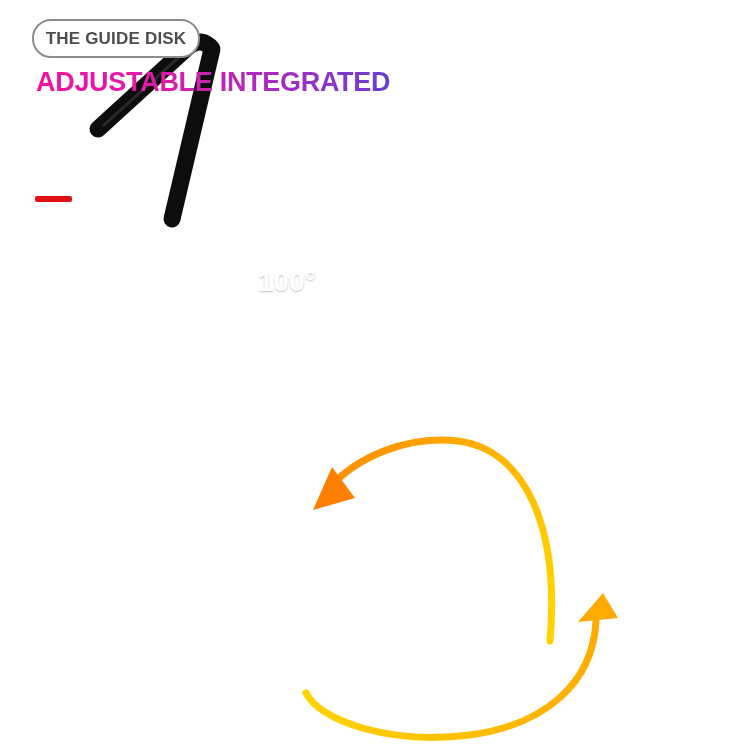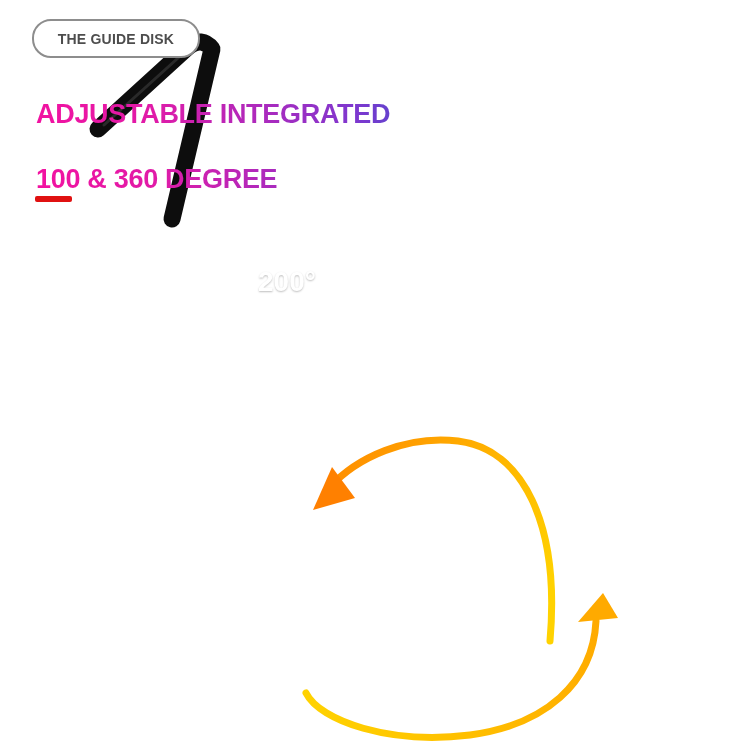--- a/index.html
+++ b/index.html
@@ -3,27 +3,27 @@
 <meta charset="utf-8">
 <style>
   html,body{margin:0;padding:0;background:#fff;}
   .stage{position:relative;width:750px;height:750px;background:#ffffff;overflow:hidden;
          font-family:"Liberation Sans",sans-serif;}
 
   
   .hdr{position:absolute;left:0;top:0;z-index:6;}
   .pill{position:absolute;left:32px;top:19px;width:164px;height:35px;border:2px solid #8d8d8d;
         border-radius:19px;display:flex;align-items:center;justify-content:center;
-        font-size:14px;font-weight:bold;color:#4d4d4d;letter-spacing:.2px;background:#fff;}
+        font-size:17px;font-weight:bold;color:#4d4d4d;letter-spacing:.2px;background:#fff;}
   .title{position:absolute;left:36px;top:66px;width:470px;font-size:27px;font-weight:bold;
         line-height:33px;letter-spacing:-.3px;
         background:linear-gradient(83deg,#f311a0 0%,#e01ba8 26%,#a42cc0 52%,#7d38cf 68%,#1d5bc7 96%);
         -webkit-background-clip:text;background-clip:text;
         -webkit-text-fill-color:transparent;color:#a62bbf;}
-  .title span{display:block;margin-top:32px;}
+  .title span{display:block;}
   .dash{position:absolute;left:35px;top:196px;width:37px;height:6px;background:#e01111;border-radius:2px;}
 
   
   .badge{position:absolute;width:96px;height:96px;border-radius:50%;display:flex;align-items:center;
          justify-content:center;color:#fff;font-size:28px;font-weight:bold;z-index:5;
          text-shadow:0 1px 2px rgba(0,0,0,.25);}
   .badge.b100{left:239px;top:234px;background:linear-gradient(48deg,#e population;} 
   .badge.b100{left:239px;top:234px;background:linear-gradient(48deg,#ec2ba8 5%,#8a52d2 55%,#4a80d8 95%);}
 
   
@@ -193,27 +193,26 @@
       </linearGradient>
     </defs>
     <path d="M 550 372 C 560 255 523 180 458 172 C 407 166 357 188 329 219" fill="none" stroke="url(#gA)" stroke-width="7" stroke-linecap="round"></path>
     <polygon points="313,241 355,229 332,198" fill="#ff8000"></polygon>
     <path d="M 306 424 C 320 452 390 476 470 466 C 545 456 593 414 596 352" fill="none" stroke="url(#gB)" stroke-width="7" stroke-linecap="round"></path>
     <polygon points="603,324 578,353 618,349" fill="#ffaa00"></polygon>
   </svg>
 
   
   <div class="badge b100">
-    <span>200°</span>
+    <span>100°</span>
   </div>
   
 
   
   <div class="hdr">
     <div class="pill">THE GUIDE DISK</div>
     <div class="title">
       <span>ADJUSTABLE INTEGRATED</span>
-      <span>100 &amp; 360 DEGREE</span>
     </div>
     <div class="dash"></div>
   </div>
 
 </div>
 
 </body></html>

